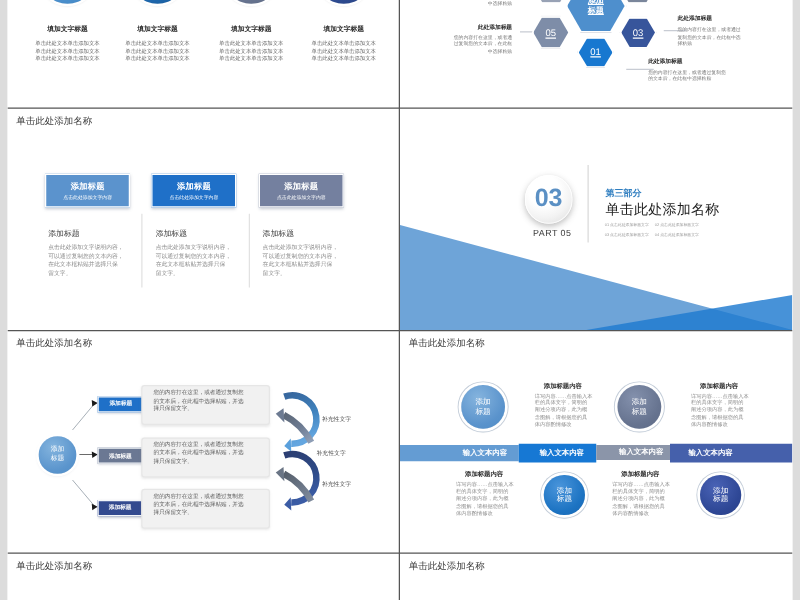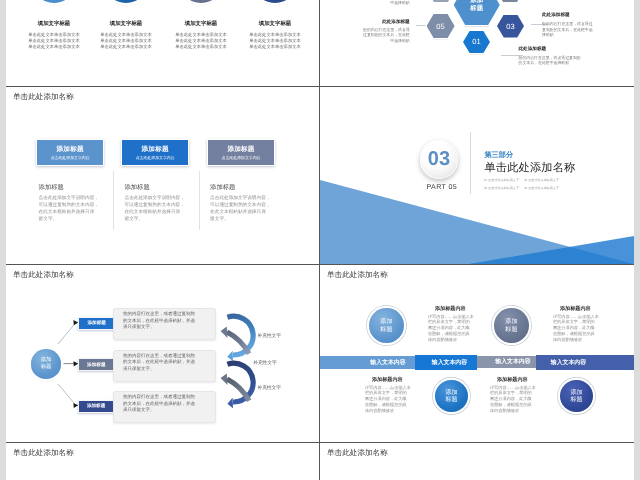--- a/index.html
+++ b/index.html
@@ -14,21 +14,21 @@
 
   
   .s1circ{position:absolute;width:44px;height:44px;border-radius:50%;
           box-shadow:0 0 0 2px #fff, 0 1.2px 2.4px rgba(0,0,0,.22);}
   .s1t{position:absolute;font-size:5.4px;font-weight:bold;color:#1f1f1f;text-align:center;white-space:nowrap;}
   .s1b{position:absolute;font-size:4.3px;color:#666;text-align:center;line-height:6px;white-space:nowrap;}
 
   
   .hex{position:absolute;display:flex;align-items:center;justify-content:center;
        clip-path:polygon(25% 0,75% 0,100% 50%,75% 100%,25% 100%,0 50%);
-       color:#fff;text-align:center;}
+       color:#fff;text-align:center;text-decoration:underline;}
   .hexw{position:absolute;background:#fff;
        clip-path:polygon(25% 0,75% 0,100% 50%,75% 100%,25% 100%,0 50%);
        filter:drop-shadow(0.8px 1.2px 1.6px rgba(90,100,125,.55));}
   .s2t{position:absolute;font-size:4.6px;font-weight:bold;color:#1f1f1f;white-space:nowrap;}
   .s2b{position:absolute;font-size:3.9px;color:#777;line-height:5.6px;}
   .conn{position:absolute;height:1px;background:#c8ccd4;}
 
   
   .card{position:absolute;width:65.7px;height:24.6px;border:1.4px solid #fff;
         box-shadow:0 1.2px 2.4px rgba(80,95,120,.35);text-align:center;color:#fff;}

